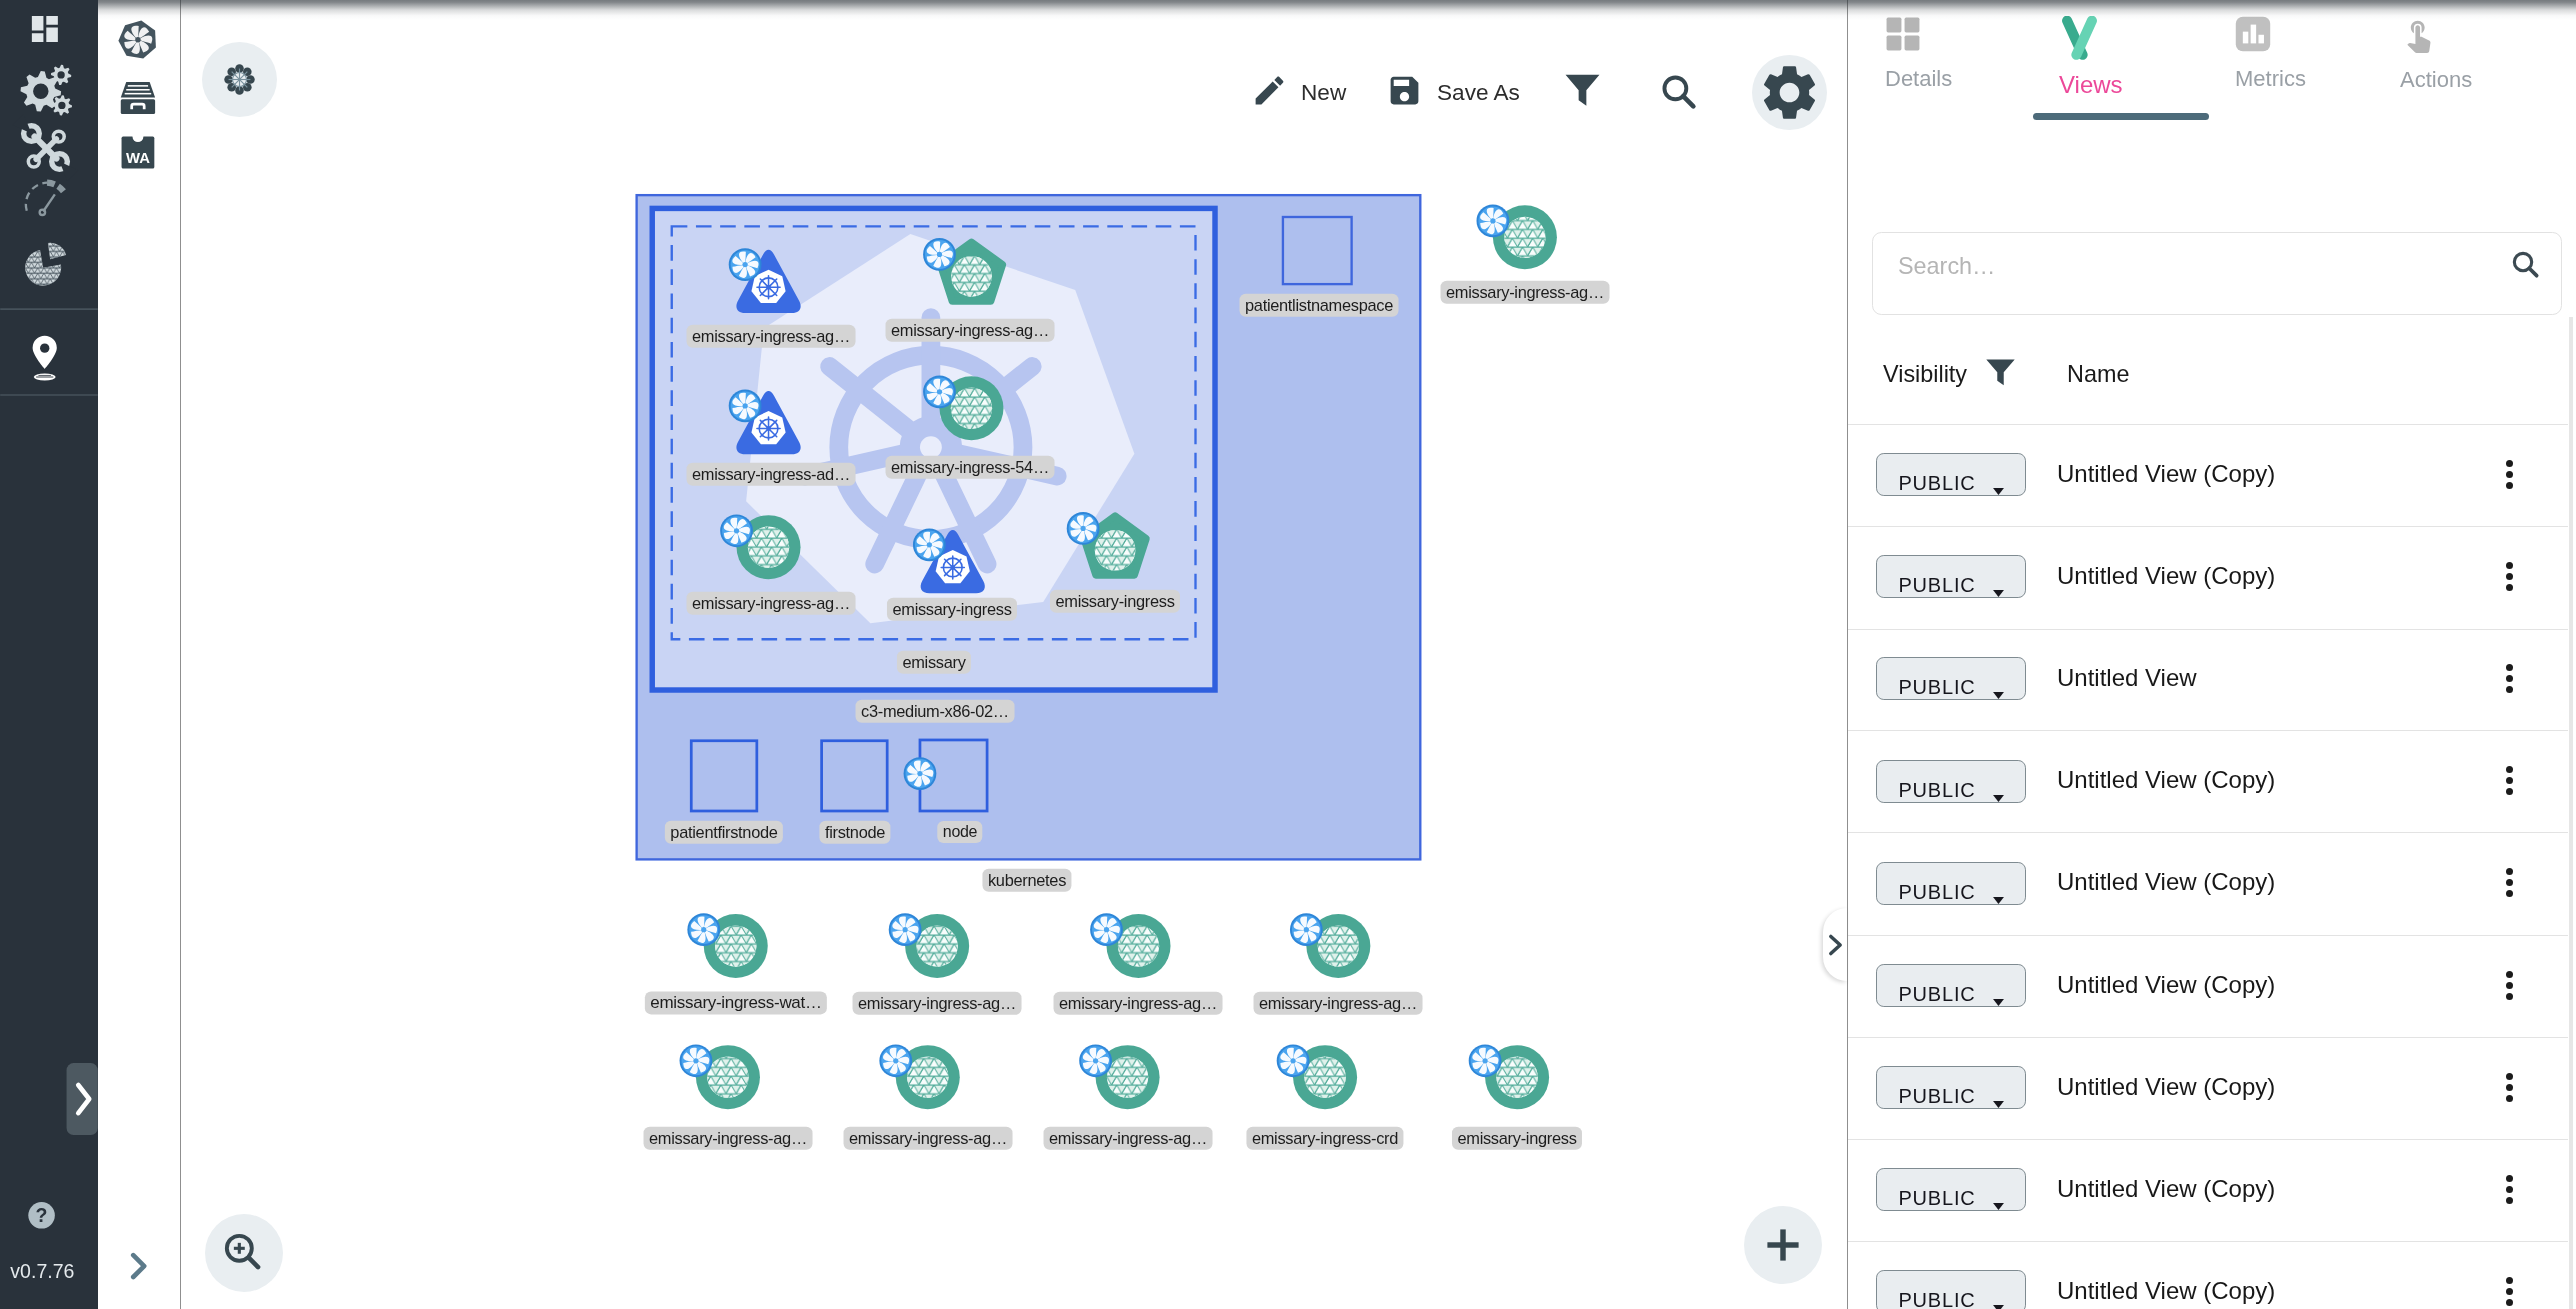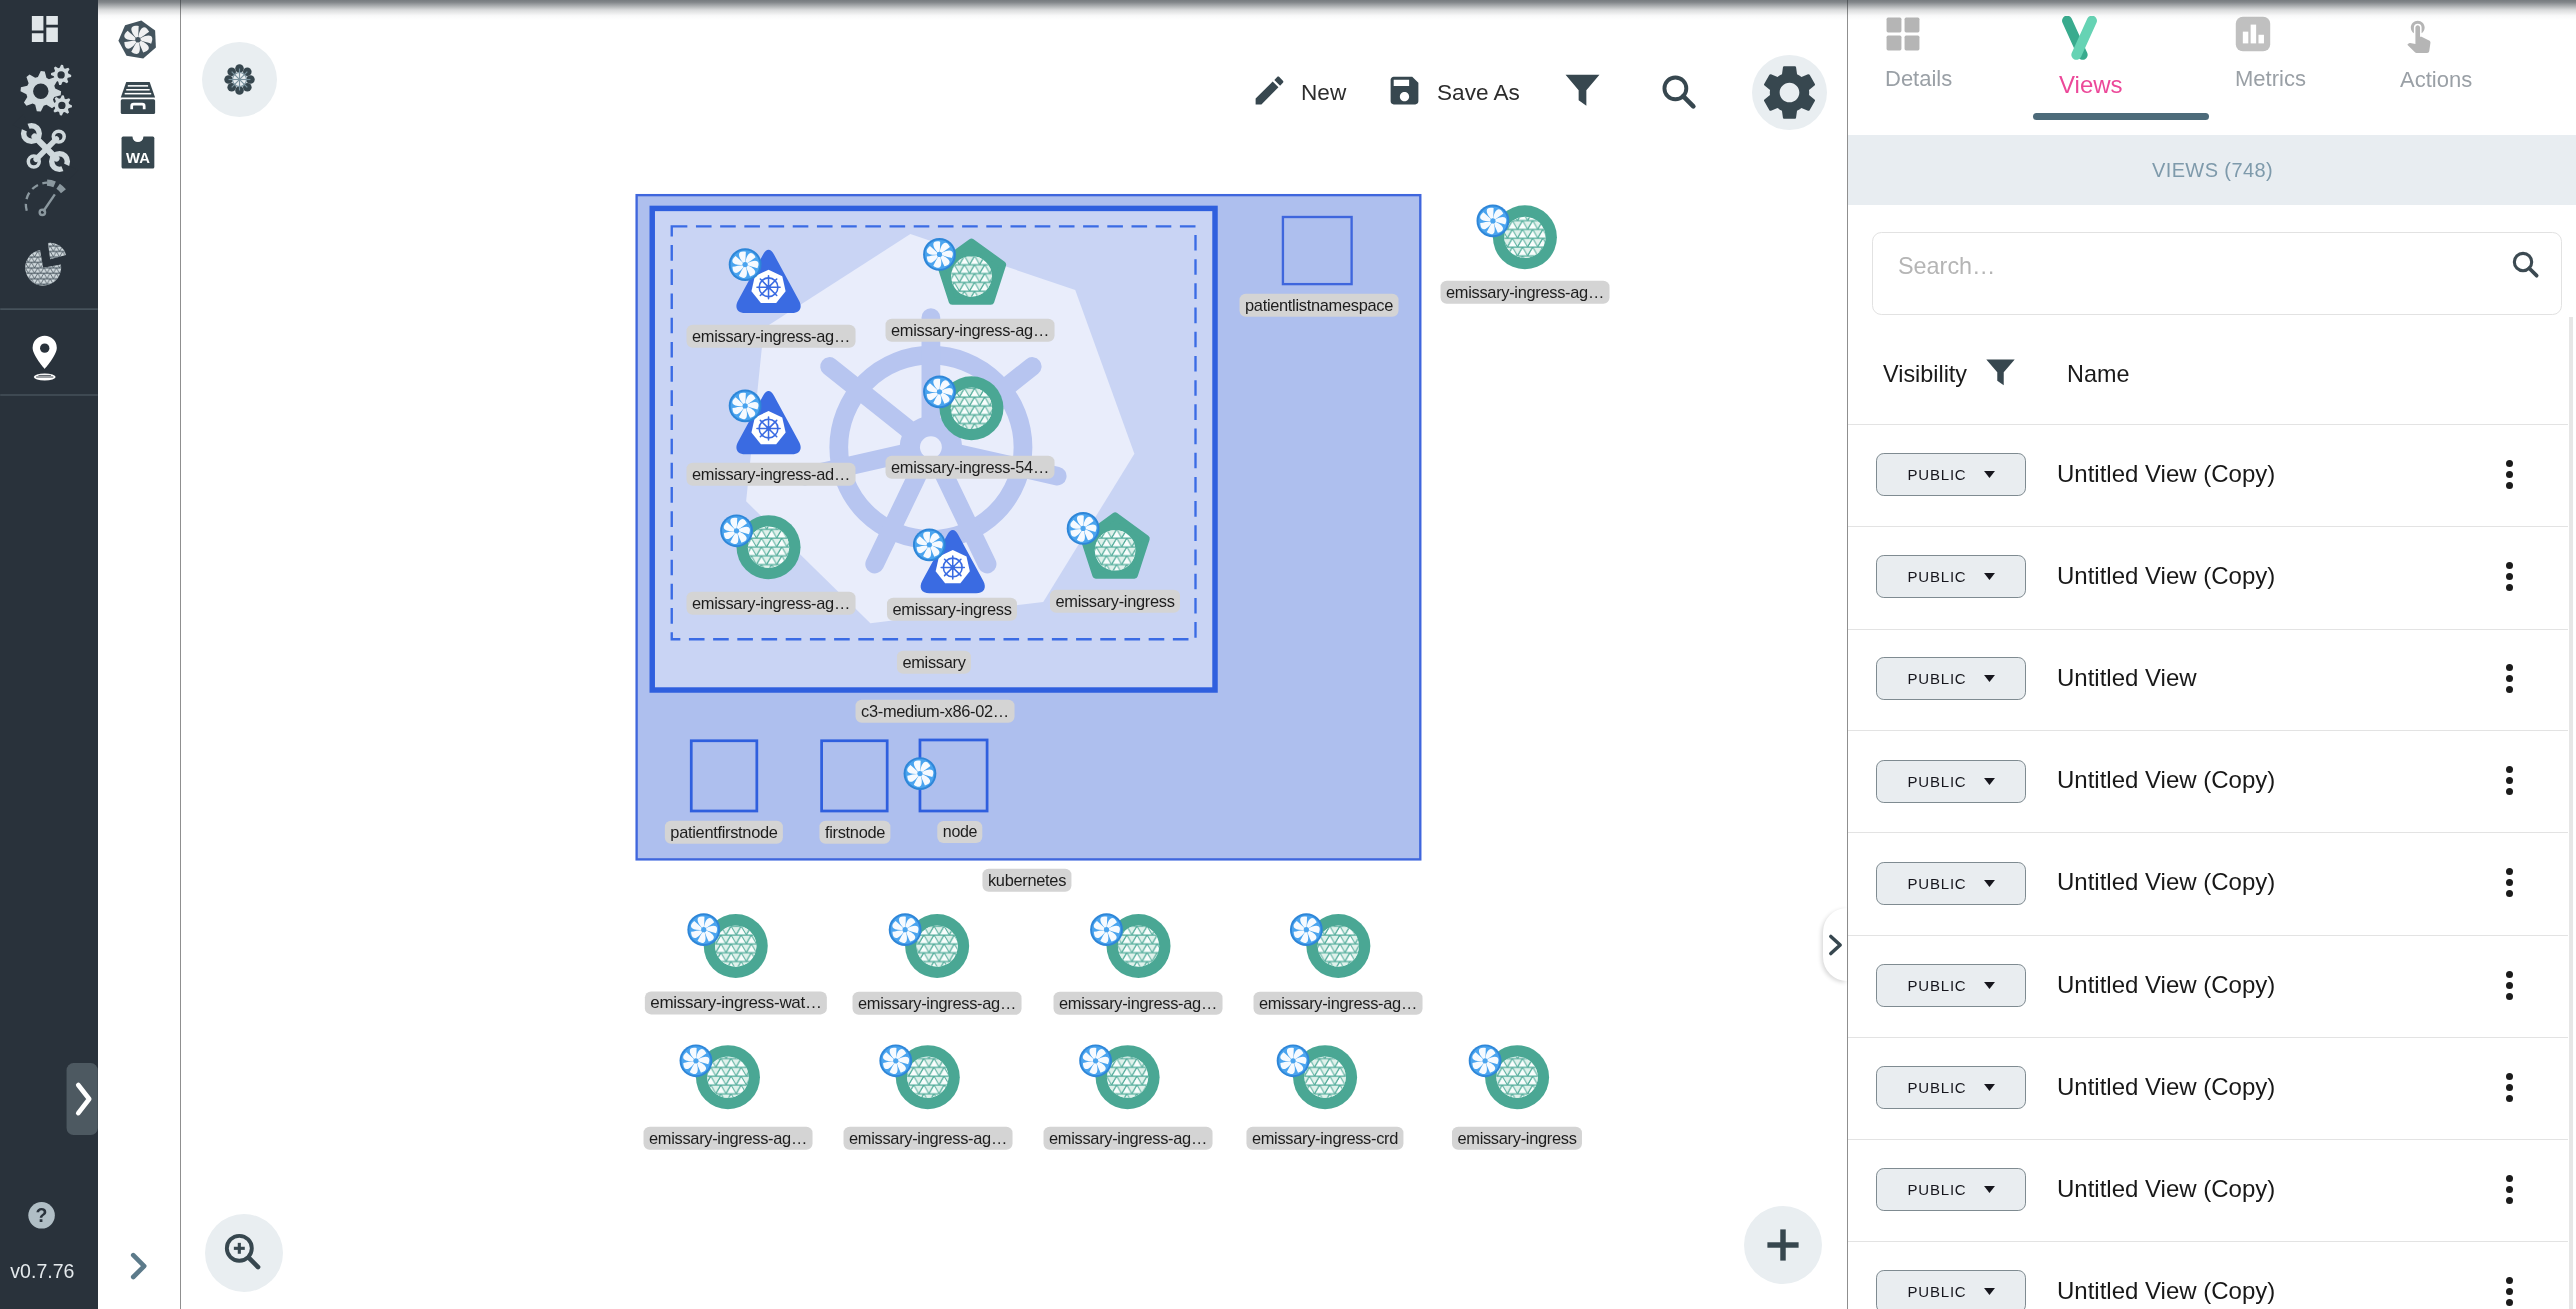--- a/index.html
+++ b/index.html
@@ -11,21 +11,21 @@
 .tbtxt{position:absolute;font-size:22.6px;color:#2d2d2d}
 .topshadow{position:absolute;left:98px;top:0;width:2478px;height:31px;background:linear-gradient(to bottom,rgba(47,54,60,0.66),rgba(47,54,60,0.60) 2.3px,rgba(47,54,60,0.18) 10px,rgba(47,54,60,0.03) 15.6px,rgba(47,54,60,0) 20px);pointer-events:none;z-index:50}
 .rpanel{position:absolute;left:1847px;top:0;width:729px;height:1309px;background:#fff;border-left:1.6px solid #8f8f8f}
 .tab{position:absolute;top:15.6px;text-align:left}
 .tablbl{font-size:22px;color:#9aa0a6;margin-top:11px}
 .underline{position:absolute;left:185px;top:113px;width:176px;height:7px;border-radius:3.9px;background:#4d6b7a}
 .band{position:absolute;left:0;top:135px;width:729px;height:70px;background:#e8edf1;color:#7e9aab;font-size:20px;display:flex;align-items:center;justify-content:center;letter-spacing:0.4px}
 .search{position:absolute;left:24px;top:232px;width:690px;height:83px;border:1.6px solid #e2e2e2;border-radius:9.4px}
 .search span{position:absolute;left:25px;top:19.5px;font-size:23.4px;color:#b5b5b5}
 .thead{position:absolute;top:361px;font-size:23.4px;color:#1a1a1a}
-.pubbtn{position:absolute;left:28px;width:150px;height:43px;border:1.6px solid #7f8b91;border-radius:7.8px;background:#e9edf0;color:#16161d;font-size:15px;display:flex;align-items:center;justify-content:center;letter-spacing:0.8px}
+.pubbtn{position:absolute;left:28px;width:150px;height:43px;border:1.6px solid #7f8b91;border-radius:7.8px;background:#e9edf0;color:#16161d;font-size:20px;display:flex;align-items:flex-end;justify-content:center;letter-spacing:0.8px}
 .rname{position:absolute;left:209px;font-size:24px;color:#181818;white-space:nowrap}
 .kebab{position:absolute;left:658px;width:7.8px}
 .kebab i{display:block;width:7px;height:7px;border-radius:50%;background:#1b1b1b;margin:0 0 3.9px 0}
 .rdiv{position:absolute;left:0;width:720px;height:0.8px;background:#e3e3e3}
 .scroll{position:absolute;left:721px;top:317px;width:3.9px;height:992px;background:#e6e6e6}
 .chevtab{position:absolute;left:1823px;top:908px;width:24px;height:73px;background:#fff;border-radius:39px 0 0 39px;box-shadow:-1.6px 1.6px 4.7px rgba(0,0,0,0.16);z-index:40;display:flex;align-items:center;justify-content:flex-start;padding-left:3.1px}
 </style></head>
 <body>
 <div class="canvas">
     <svg class="cv" width="2576" height="1309" viewBox="0 0 3299 1677">
@@ -776,21 +776,20 @@
       </svg>
    <div class="tablbl">Metrics</div>
  </div>
  <div class="tab" style="left:552px;width:125px">
    <svg width="37" height="37" viewBox="0 0 24 24">
         <path fill="#b5b5b5" d="M9 11.24V7.5a2.5 2.5 0 0 1 5 0v3.74c1.21-.81 2-2.18 2-3.74C16 5.01 13.99 3 11.5 3S7 5.01 7 7.5c0 1.56.79 2.93 2 3.74zm9.84 4.63l-4.54-2.26c-.17-.07-.35-.11-.54-.11H13v-6c0-.83-.67-1.5-1.5-1.5S10 6.67 10 7.5v10.74l-3.43-.72c-.08-.01-.15-.03-.24-.03-.31 0-.59.13-.79.33l-.79.8 4.94 4.94c.27.27.65.44 1.06.44h6.79c.75 0 1.33-.55 1.44-1.28l.75-5.27c.01-.07.02-.14.02-.2 0-.62-.38-1.16-.91-1.38z"></path>
       </svg>
    <div class="tablbl">Actions</div>
  </div>
  <div class="underline"></div>
- <div class="band">VIEWS (748)</div>
  <div class="search">
       <span>Search…</span>
    <svg width="31" height="31" viewBox="0 0 50 50" style="position:absolute;right:20px;top:16.4px">
         <circle cx="21" cy="21" r="14" fill="none" stroke="#3c4a52" stroke-width="5"></circle>
         <line x1="31" y1="31" x2="43" y2="43" stroke="#3c4a52" stroke-width="6" stroke-linecap="round"></line>
       </svg>
  </div>
  <div class="thead" style="left:35px">Visibility</div>
  <svg style="position:absolute;left:137px;top:358px" width="31" height="30" viewBox="0 0 48 46">
       <path fill="#37474f" d="M2 2 H46 L29 22 V42 L19 35 V22 Z"></path>

